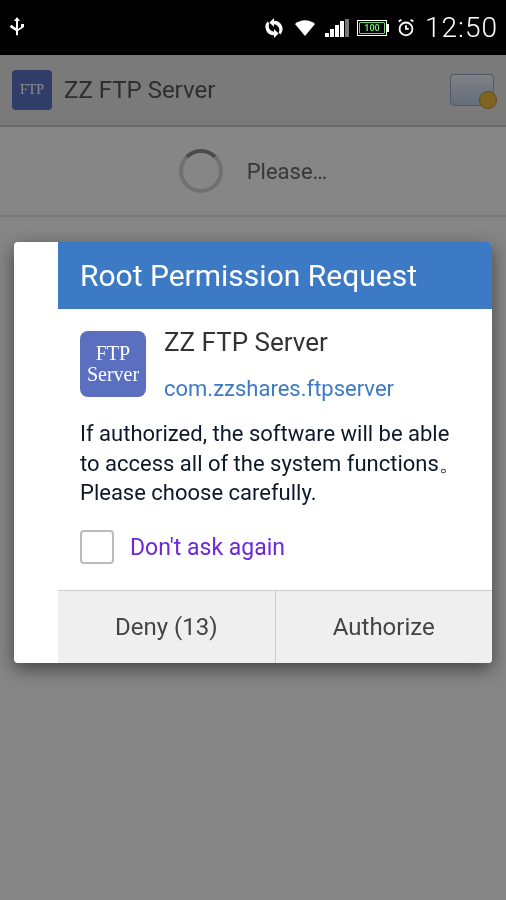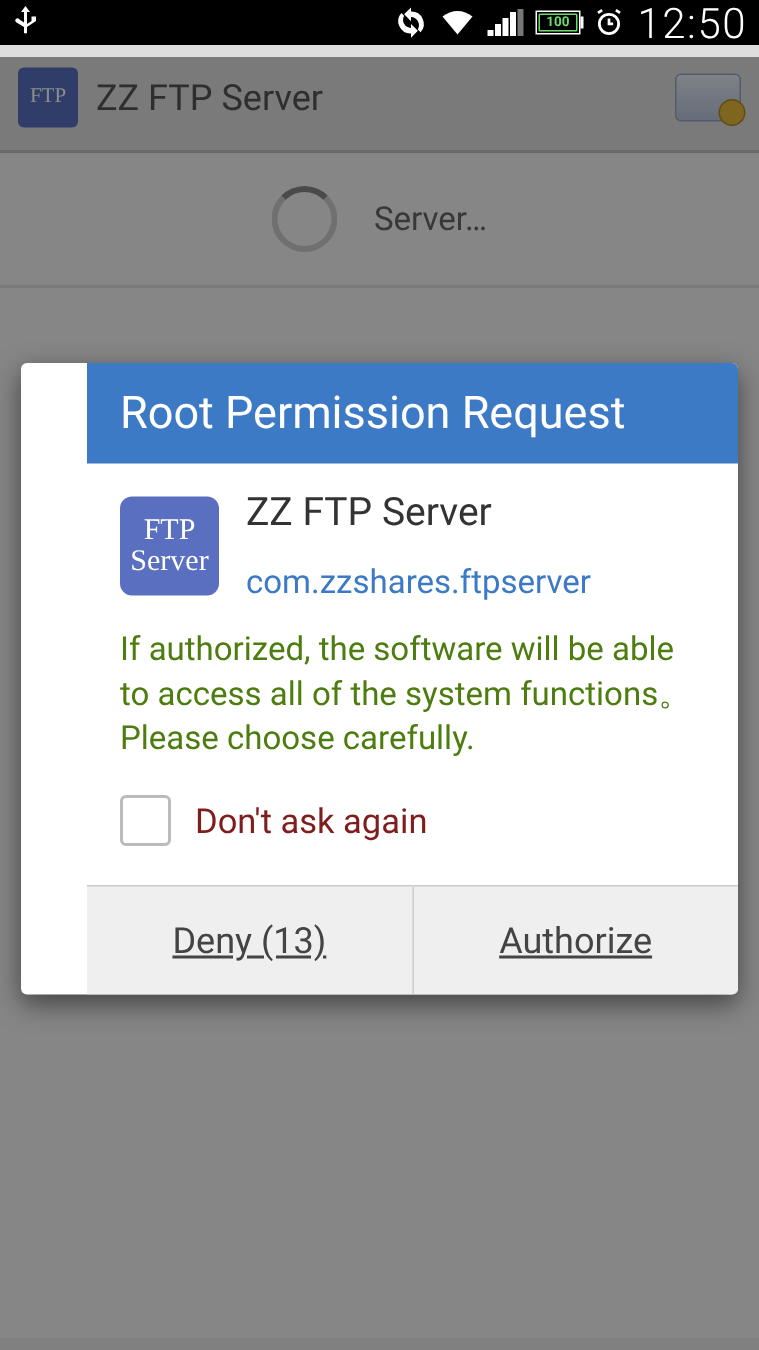--- a/index.html
+++ b/index.html
@@ -7,21 +7,21 @@
     width: 506px;
     height: 900px;
     font-family: -apple-system, "Helvetica Neue", Roboto, Arial, sans-serif;
     background: #e9e9e9;
     position: relative;
     overflow: hidden;
   }
 
   
   .status-bar {
-    height: 30px;
+    height: 55px;
     background: #000;
     color: #fff;
     display: flex;
     align-items: center;
     padding: 0 8px;
     font-size: 22px;
   }
   .status-left { display: flex; gap: 6px; align-items: center; }
   .status-right { margin-left: auto; display: flex; gap: 8px; align-items: center; }
   .clock { font-size: 28px; letter-spacing: 1px; font-weight: 300; }
@@ -158,49 +158,48 @@
     font-family: cursive;
     font-size: 20px;
     display:flex;align-items:center;justify-content:center;
     text-align:center;
     line-height:1.05;
   }
   .app-name { font-size: 26px; color: #333; }
   .app-package { font-size: 22px; color: #3d7ac6; margin-top: 19px; }
   .dialog-message {
     font-size: 22px;
-    color: #4d7c0f;
+    color: #0f172a;
     line-height: 1.35;
     margin-bottom: 18px;
   }
   .checkbox-row {
     display: flex;
     align-items: center;
     gap: 16px;
     padding: 4px 0 14px 0;
   }
   .checkbox {
     width: 34px; height: 34px;
     border: 2px solid #bbb;
     border-radius: 4px;
     background: #fff;
   }
-  .checkbox-label { font-size: 23px; color: #7f1d1d; }
+  .checkbox-label { font-size: 23px; color: #6d28d9; }
   .dialog-buttons {
     display: flex;
     border-top: 1px solid #ccc;
     background: #f0efef;
   }
   .dialog-buttons > div {
     flex: 1;
     text-align: center;
     padding: 22px 0;
     font-size: 24px;
     color: #444;
-    text-decoration: underline;
   }
   .dialog-buttons > div:first-child { border-right: 1px solid #ccc; }
 
   svg { display: block; }
 </style>
 </head>
 <body>
 
 <div class="status-bar">
   <div class="status-left">
@@ -237,21 +236,21 @@
 
 <div class="action-bar">
   <span class="app-icon-small">FTP</span>
   <span>ZZ FTP Server</span>
   <span class="key-icon"></span>
 </div>
 
 <div class="body-area">
   <div class="loading-row">
     <span class="spinner"></span>
-    <span>Server…</span>
+    <span>Please…</span>
   </div>
 </div>
 
 <div class="scrim"></div>
 
 <div class="dialog">
   <div class="dialog-title">Root Permission Request</div>
   <div class="dialog-body">
     <div class="app-row">
       <div class="app-icon-big">FTP<br>Server</div>

